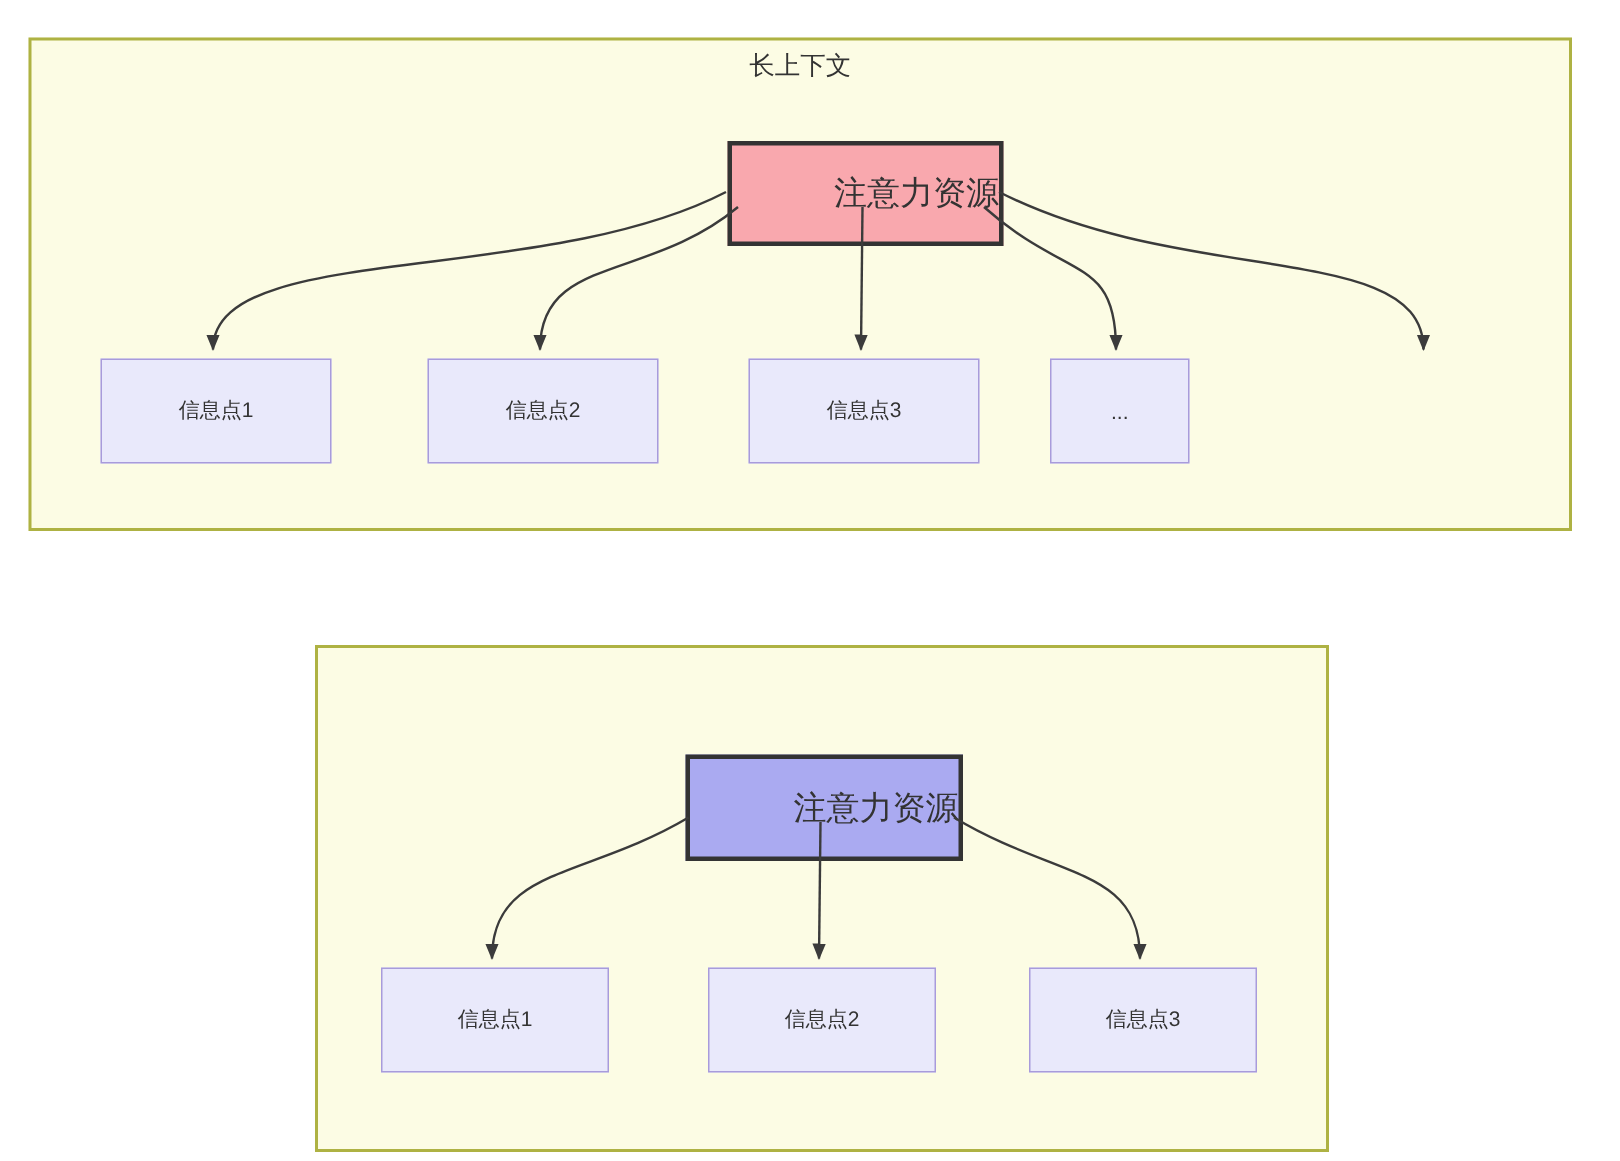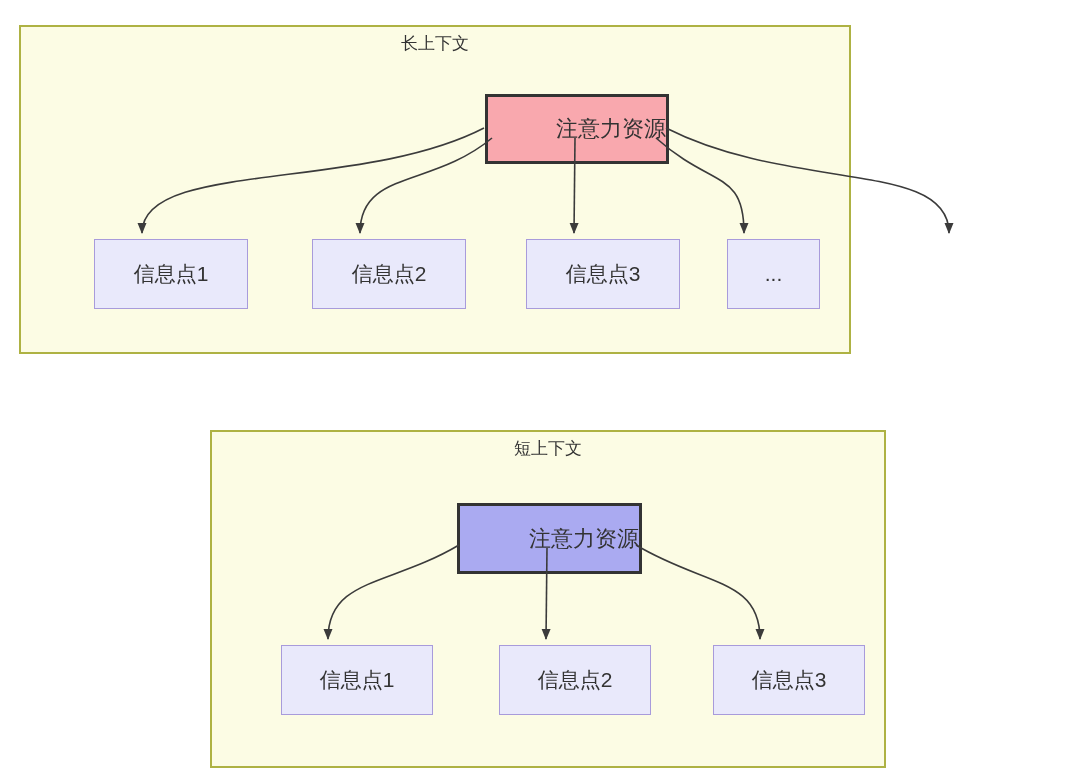--- a/index.html
+++ b/index.html
@@ -45,44 +45,43 @@
   .attention.long  { background: var(--attention-long-fill,  #f9a8ae); }
   .attention.short { background: var(--attention-short-fill, #aaaaf1); }
   .info {
     position: absolute;
     display: flex;
     align-items: center;
     justify-content: center;
     background: var(--info-fill, #e9e9fb);
     border: 1.5px solid var(--info-border, #a89bdb);
     box-sizing: border-box;
-    font-size: 21px;
+    font-size: 14px;
     color: var(--text, #333);
-    margin-left: 27px;
   }
   svg.arrows {
     position: absolute;
     left: 0; top: 0;
     width: 1080px;
     height: 774px;
     pointer-events: none;
   }
   .edge {
     fill: none;
     stroke: var(--arrow, #3b3b3b);
     stroke-width: 1.6;
   }
   .arrowhead { fill: var(--arrow, #3b3b3b); }
 </style>
 </head>
 <body>
 
 <div id="page">
 
-  <div class="container" style="left:19px; top:25px; width:832px; height:329px;">
+  <div class="container" style="left:19px; top:25px; width:1029px; height:329px;">
     <div class="container-title">长上下文</div>
 
     <div class="attention long" style="left:464px; top:43px; width:184px; height:70px;">
       <span>注意力资源</span>
     </div>
 
     <div class="info" style="left:46px; top:212px; width:154px; height:70px;">
       <span>信息点1</span>
     </div>
     <div class="info" style="left:264px; top:212px; width:154px; height:70px;">
@@ -90,21 +89,20 @@
     </div>
     <div class="info" style="left:478px; top:212px; width:154px; height:70px;">
       <span>信息点3</span>
     </div>
     <div class="info" style="left:679px; top:212px; width:93px; height:70px;">
       <span>...</span>
     </div>
   </div>
 
   <div class="container" style="left:210px; top:430px; width:676px; height:338px;">
-    <div class="container-title">短上下文</div>
 
     <div class="attention short" style="left:245px; top:47px; width:185px; height:71px;">
       <span>注意力资源</span>
     </div>
 
     <div class="info" style="left:42px; top:213px; width:152px; height:70px;">
       <span>信息点1</span>
     </div>
     <div class="info" style="left:260px; top:213px; width:152px; height:70px;">
       <span>信息点2</span>

